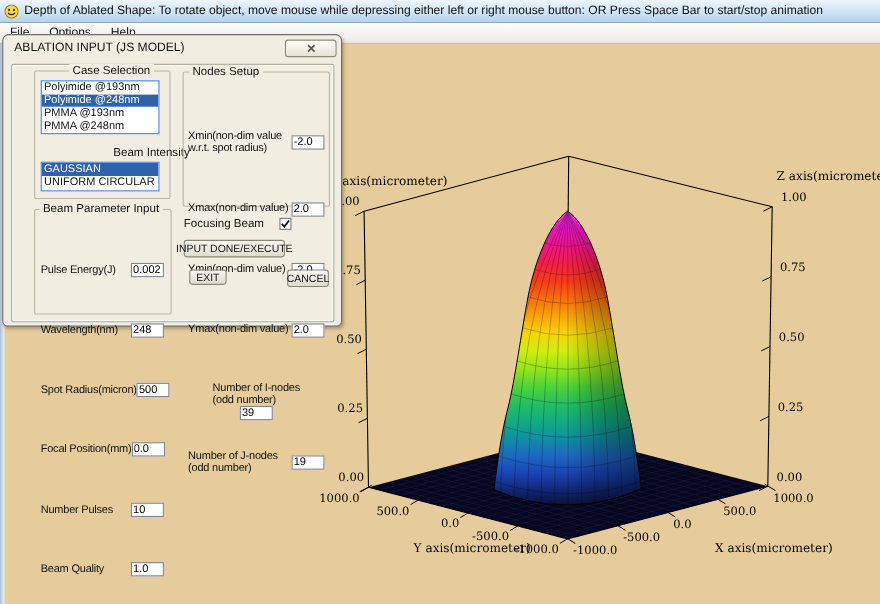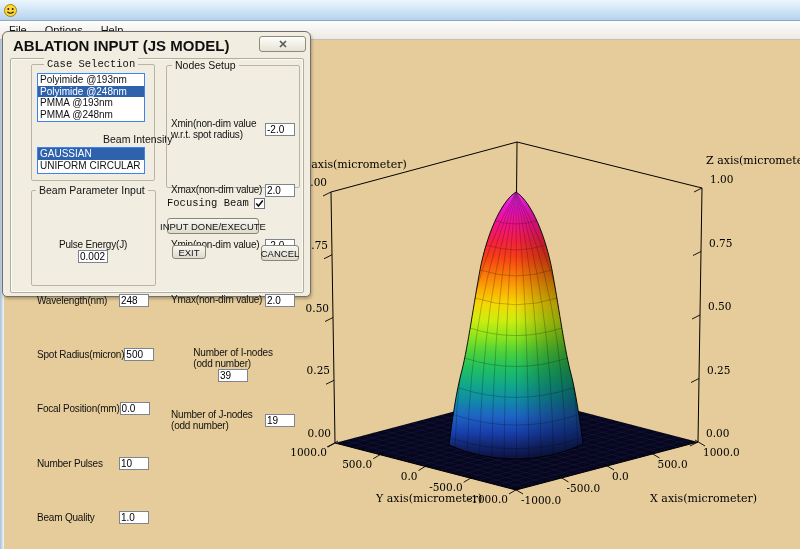--- a/index.html
+++ b/index.html
@@ -33,21 +33,21 @@
   .client svg { position:absolute; left:0; top:0; }
 
   
   .dialog {
     position:absolute; left:2px; top:31px; width:309px; height:266px;
     background:#f1eee1;
     border:1px solid #6f6f6f; border-radius:6px 6px 5px 5px;
     box-shadow:1px 2px 3px rgba(80,60,30,.35);
     box-sizing:border-box; font-size:11px; color:#111;
   }
-  .dlg-title { position:absolute; left:10px; top:5px; font-size:15px; color:#101010;font-weight:bold; }
+  .dlg-title { position:absolute; left:10px; top:5px; font-size:11px; color:#101010; }
   .dlg-close {
     position:absolute; left:256px; top:4px; width:47px; height:16px;
     background:linear-gradient(#fdfdfa,#e6e3d5);
     border:1px solid #8e8b7b; border-radius:3px;
     display:flex; align-items:center; justify-content:center; box-sizing:border-box;
   }
   .content-frame {
     position:absolute; left:7px; top:26px; width:292px; height:233px;
     border:1px solid #b2ae9e; border-radius:2px;
     box-shadow:inset 0 0 0 1px #fbfaf4;
@@ -74,39 +74,40 @@
     border:1px solid #7f8490; background:#fff;
     font-family:"Liberation Sans",sans-serif; font-size:10px; padding:0 1px; margin:0;
   }
   .btn {
     position:absolute; box-sizing:border-box;
     background:linear-gradient(#f8f7f2,#dedbcd);
     border:1px solid #8a8776; border-radius:3px;
     font-size:9.5px; color:#111; display:flex; align-items:center; justify-content:center;
     white-space:nowrap;
   }
-  .chk-row { position:absolute; display:flex; align-items:center; justify-content:space-between;font-family:Liberation Mono, monospace; }
+  .chk-row { position:absolute; display:flex; align-items:center; justify-content:space-between; }
   .chk-row .chk-label { font-size:10.5px; }
   .checkbox {
     width:11px; height:11px; background:#fff; border:1px solid #6f7480;
     display:flex; align-items:center; justify-content:center; box-sizing:border-box;
   }
 </style>
 </head>
 <body>
 
 <div class="titlebar">
   <span class="app-icon">
     <svg width="13" height="13" viewBox="0 0 13 13">
       <circle cx="6.5" cy="6.5" r="6" fill="#ffd935" stroke="#a97d10" stroke-width="1"></circle>
       <circle cx="4.3" cy="5" r="1" fill="#222"></circle>
       <circle cx="8.7" cy="5" r="1" fill="#222"></circle>
       <path d="M3.6 8 Q6.5 10.6 9.4 8" fill="none" stroke="#222" stroke-width="1.1" stroke-linecap="round"></path>
     </svg>
   </span>
+  <span class="title-text">Depth of Ablated Shape: To rotate object, move mouse while depressing either left or right mouse button: OR Press Space Bar to start/stop animation</span>
 </div>
 <div class="menubar">
     <span class="menu-item">File</span>
     <span class="menu-item">Options</span>
     <span class="menu-item">Help</span>
   </div>
 <div class="left-edge"></div>
 
 <div class="client">
   <svg id="plot" width="800" height="509" viewBox="0 40 800 509" font-family="DejaVu Serif, serif" fill="#000">
@@ -274,38 +275,38 @@
 <div class="dialog">
   <span class="dlg-title">ABLATION INPUT (JS MODEL)</span>
   <div class="dlg-close">
     <svg width="8" height="8" viewBox="0 0 8 8">
       <path d="M1 1 L7 7 M7 1 L1 7" stroke="#5a5a5a" stroke-width="1.7"></path>
     </svg>
   </div>
   <div class="content-frame"></div>
 
   <div class="groupbox" style="left:28px; top:32px; width:122px; height:115px;">
-    <span class="gb-label" style="left:12px;font-family:Liberation Mono, monospace;">Case Selection</span>
+    <span class="gb-label" style="left:31px;">Case Selection</span>
     <div class="listbox" id="caseList" style="left:5px; top:8px; width:108px; height:49px;">
         <div class="list-item">Polyimide @193nm</div>
         <div class="list-item selected">Polyimide @248nm</div>
         <div class="list-item">PMMA @193nm</div>
         <div class="list-item">PMMA @248nm</div>
       </div>
     <span class="static-label" style="left:23px; top:68px;padding-left:48px;">Beam Intensity</span>
     <div class="listbox" id="beamList" style="left:5px; top:82px; width:108px; height:27px;">
         <div class="list-item selected">GAUSSIAN</div>
         <div class="list-item">UNIFORM CIRCULAR</div>
       </div>
   </div>
 
   <div class="groupbox" style="left:28px; top:158px; width:123px; height:94px;">
     <span class="gb-label" style="left:4px;">Beam Parameter Input</span>
     <div class="field-rows" id="paramRows" style="left:5px; top:7px; width:112px;">
-        <div class="field-row" style="height:13.4px;flex-direction:column;">
+        <div class="field-row" style="height:13.4px;">
           <span class="f-label">Pulse Energy(J)</span>
           <input class="text-input" type="text" value="0.002" style="">
         </div>
         <div class="field-row" style="height:13.4px;">
           <span class="f-label">Wavelength(nm)</span>
           <input class="text-input" type="text" value="248" style="">
         </div>
         <div class="field-row" style="height:13.4px;">
           <span class="f-label">Spot Radius(micron)</span>
           <input class="text-input" type="text" value="500" style="">

